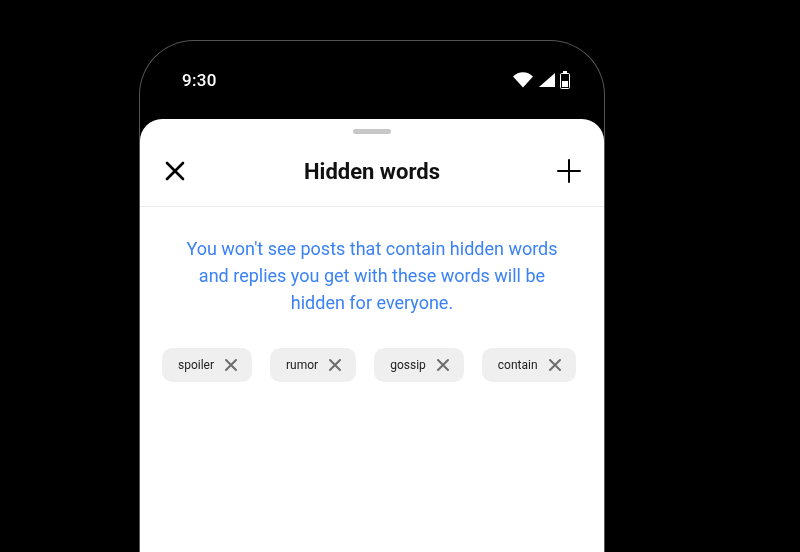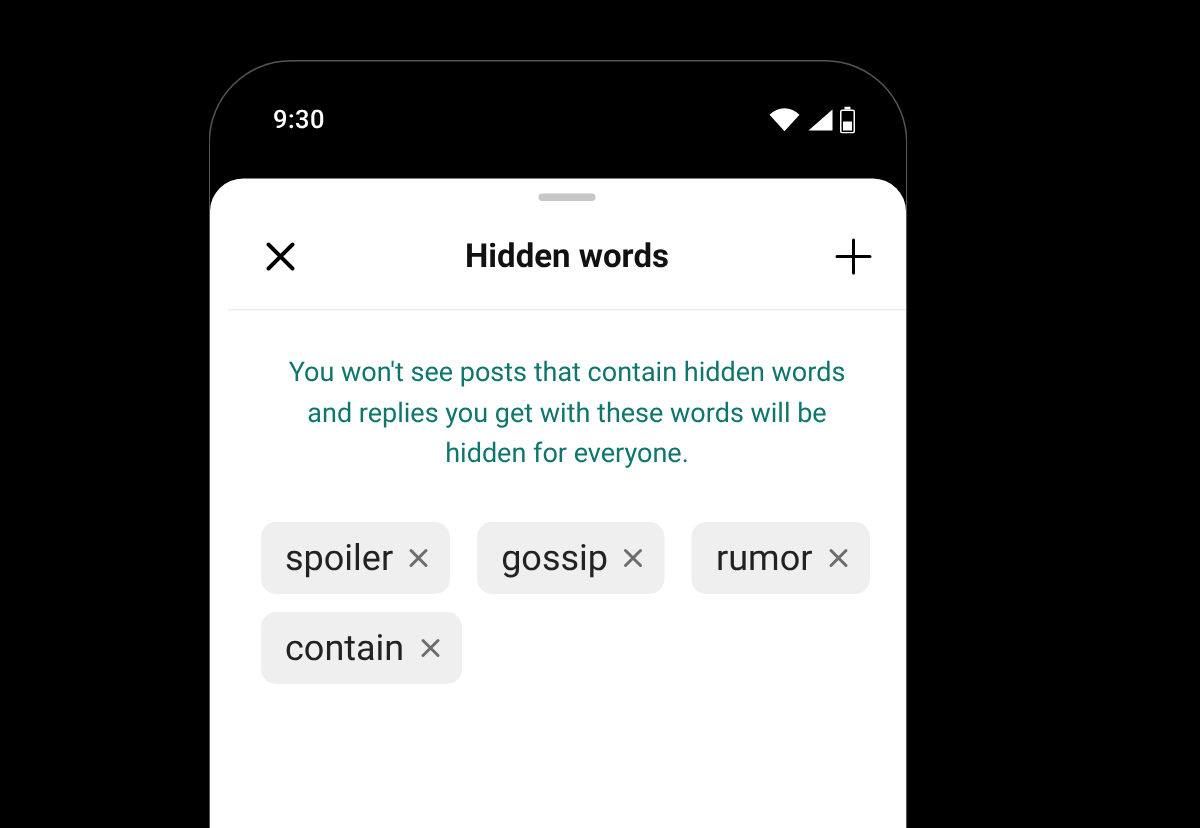--- a/index.html
+++ b/index.html
@@ -39,21 +39,20 @@
     display: flex;
     align-items: center;
     gap: 4px;
   }
   .status-icons svg { display: block; }
   .screen {
     background: #fff;
     border-radius: 22px 22px 0 0;
     height: calc(100% - 78px);
     overflow: hidden;
-    padding-left: 12px;
   }
   .drag-handle {
     width: 38px;
     height: 5px;
     background: #c7c7c7;
     border-radius: 3px;
     margin: 10px auto 0;
   }
   .header {
     display: flex;
@@ -73,37 +72,37 @@
     display: flex;
     align-items: center;
     justify-content: center;
     color: #000;
     cursor: pointer;
   }
   .icon-btn svg { display: block; }
   .desc {
     padding: 28px 40px 24px;
     text-align: center;
-    color: #0f766e;
+    color: #3b82f6;
     font-size: 18px;
     line-height: 1.5;
   }
   .chips {
     display: flex;
     flex-wrap: wrap;
     gap: 12px 18px;
     padding: 8px 22px 0;
   }
   .chip {
     display: inline-flex;
     align-items: center;
     background: #efefef;
     border-radius: 10px;
     padding: 10px 14px 10px 16px;
-    font-size: 24px;
+    font-size: 12px;
     color: #222;
     gap: 10px;
     cursor: default;
   }
   .chip-x {
     display: inline-flex;
     align-items: center;
     justify-content: center;
     cursor: pointer;
     color: #6d6d6d;
@@ -166,31 +165,31 @@
         <span>spoiler</span>
         <span class="chip-x">
           <span>
             <svg width="14" height="14" viewBox="0 0 14 14">
                 <path d="M2 2 L12 12 M12 2 L2 12" stroke="#6d6d6d" stroke-width="2" stroke-linecap="round"></path>
               </svg>
           </span>
         </span>
       </span>
       <span class="chip">
+        <span>rumor</span>
+        <span class="chip-x">
+          <span>
+            <svg width="14" height="14" viewBox="0 0 14 14">
+                <path d="M2 2 L12 12 M12 2 L2 12" stroke="#6d6d6d" stroke-width="2" stroke-linecap="round"></path>
+              </svg>
+          </span>
+        </span>
+      </span>
+      <span class="chip">
         <span>gossip</span>
-        <span class="chip-x">
-          <span>
-            <svg width="14" height="14" viewBox="0 0 14 14">
-                <path d="M2 2 L12 12 M12 2 L2 12" stroke="#6d6d6d" stroke-width="2" stroke-linecap="round"></path>
-              </svg>
-          </span>
-        </span>
-      </span>
-      <span class="chip">
-        <span>rumor</span>
         <span class="chip-x">
           <span>
             <svg width="14" height="14" viewBox="0 0 14 14">
                 <path d="M2 2 L12 12 M12 2 L2 12" stroke="#6d6d6d" stroke-width="2" stroke-linecap="round"></path>
               </svg>
           </span>
         </span>
       </span>
       <span class="chip">
         <span>contain</span>

